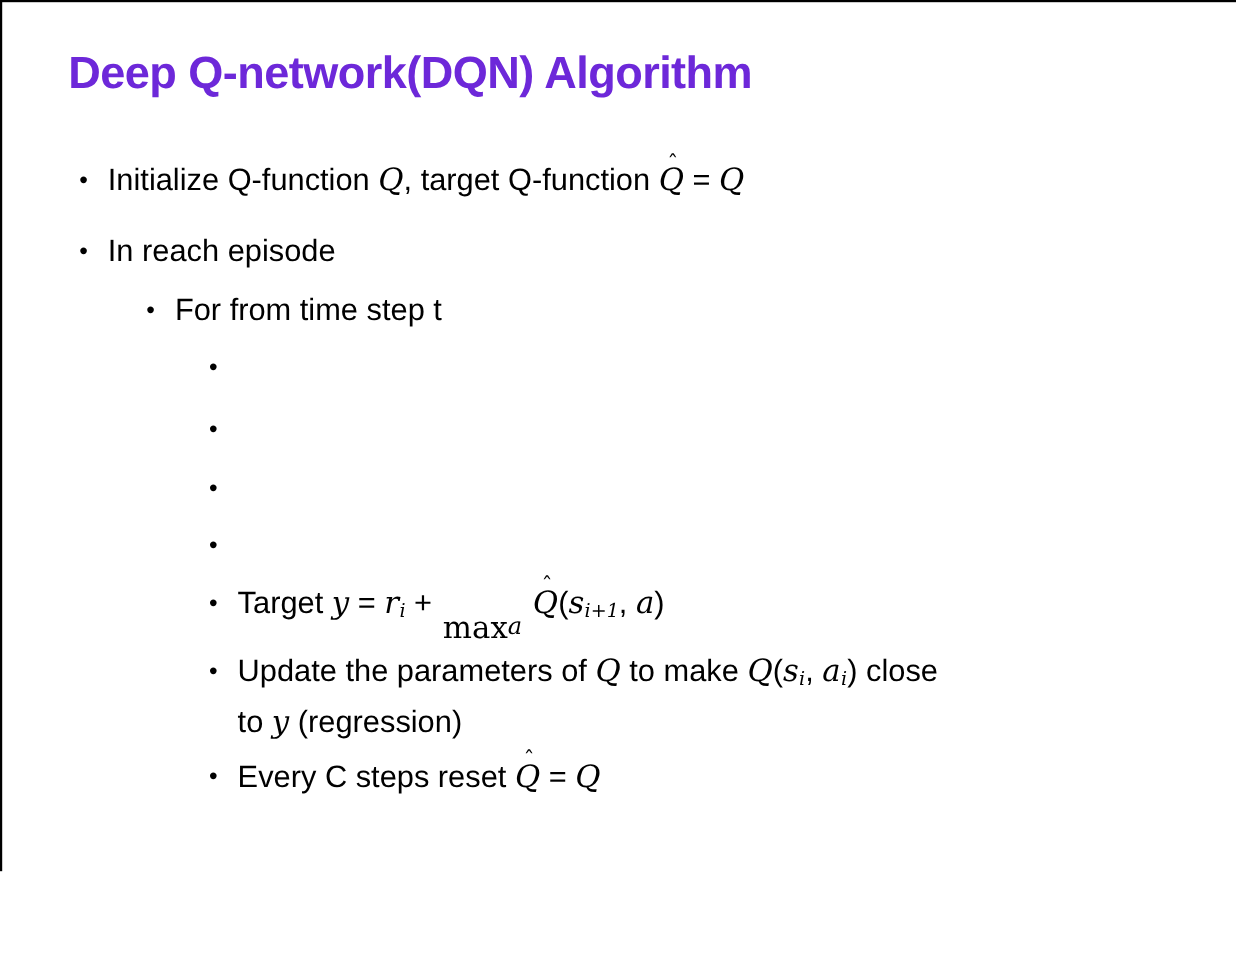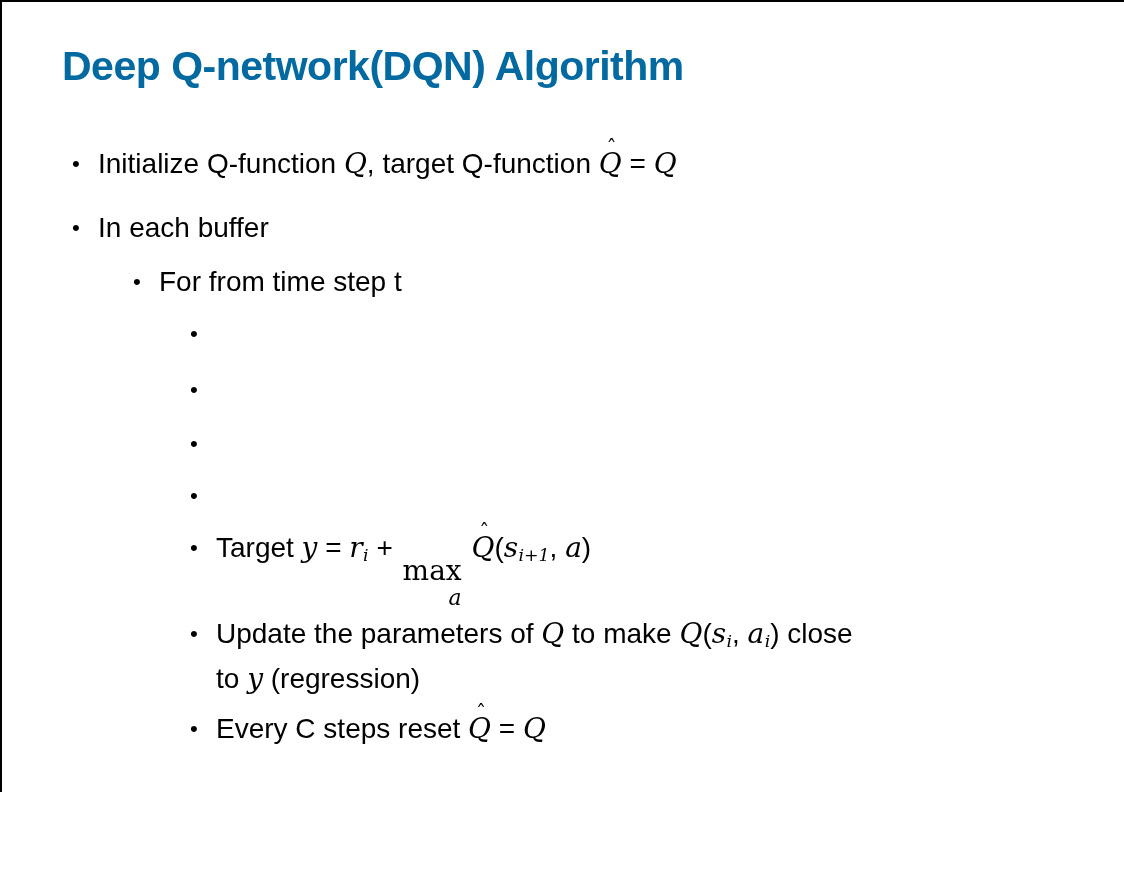--- a/index.html
+++ b/index.html
@@ -13,21 +13,21 @@
   }
   .edge-top{position:absolute;top:0;left:0;width:1124px;height:2px;background:#000;}
   .edge-left{position:absolute;top:0;left:0;width:2px;height:792px;background:#000;}
 
   .slide-title{
     margin:42px 0 0 62px;
     font-size:41px;
     font-weight:bold;
     letter-spacing:-0.5px;
     line-height:1.2;
-    color:#0369a1;
+    color:#6d28d9;
   }
 
   .bullet-list{margin:0;padding:0;}
   .bullet{
     display:flex;
     align-items:flex-start;
     font-size:28px;
     line-height:38px;
   }
   .bullet .marker{
@@ -73,22 +73,22 @@
     position:absolute;
     top:-0.34em;
     left:56%;
     transform:translateX(-50%);
     font-style:normal;
     font-size:0.72em;
     line-height:1;
   }
   .maxunder{
     display:inline-flex;
-    flex-direction:column;
-    align-items:flex-end;
+    flex-direction:row;
+    align-items:flex-start;
     vertical-align:-0.82em;
     line-height:1;
     font-family:"DejaVu Serif","Liberation Serif",serif;
     margin:0 2px;
   }
   .maxunder .mx{font-style:normal;}
   .maxunder .mu{font-style:italic;font-size:0.78em;margin-top:2px;}
 </style>
 </head>
 <body>
@@ -98,21 +98,21 @@
 
 <h1 class="slide-title">Deep Q-network(DQN) Algorithm</h1>
 
 <div class="bullet-list" id="bullet-list">
     <div class="bullet l1 b0">
       <span class="marker">•</span>
       <span class="btext">Initialize Q-function <span class="math">Q</span>, target Q-function <span class="hat-wrap"><span class="hat-glyph">ˆ</span>Q</span> = <span class="math">Q</span></span>
     </div>
     <div class="bullet l1 b1">
       <span class="marker">•</span>
-      <span class="btext">In each buffer</span>
+      <span class="btext">In reach episode</span>
     </div>
     <div class="bullet l2 b2">
       <span class="marker">•</span>
       <span class="btext">For from time step t</span>
     </div>
     <div class="bullet l3 b3">
       <span class="marker">•</span>
     </div>
     <div class="bullet l3 b4">
       <span class="marker">•</span>

